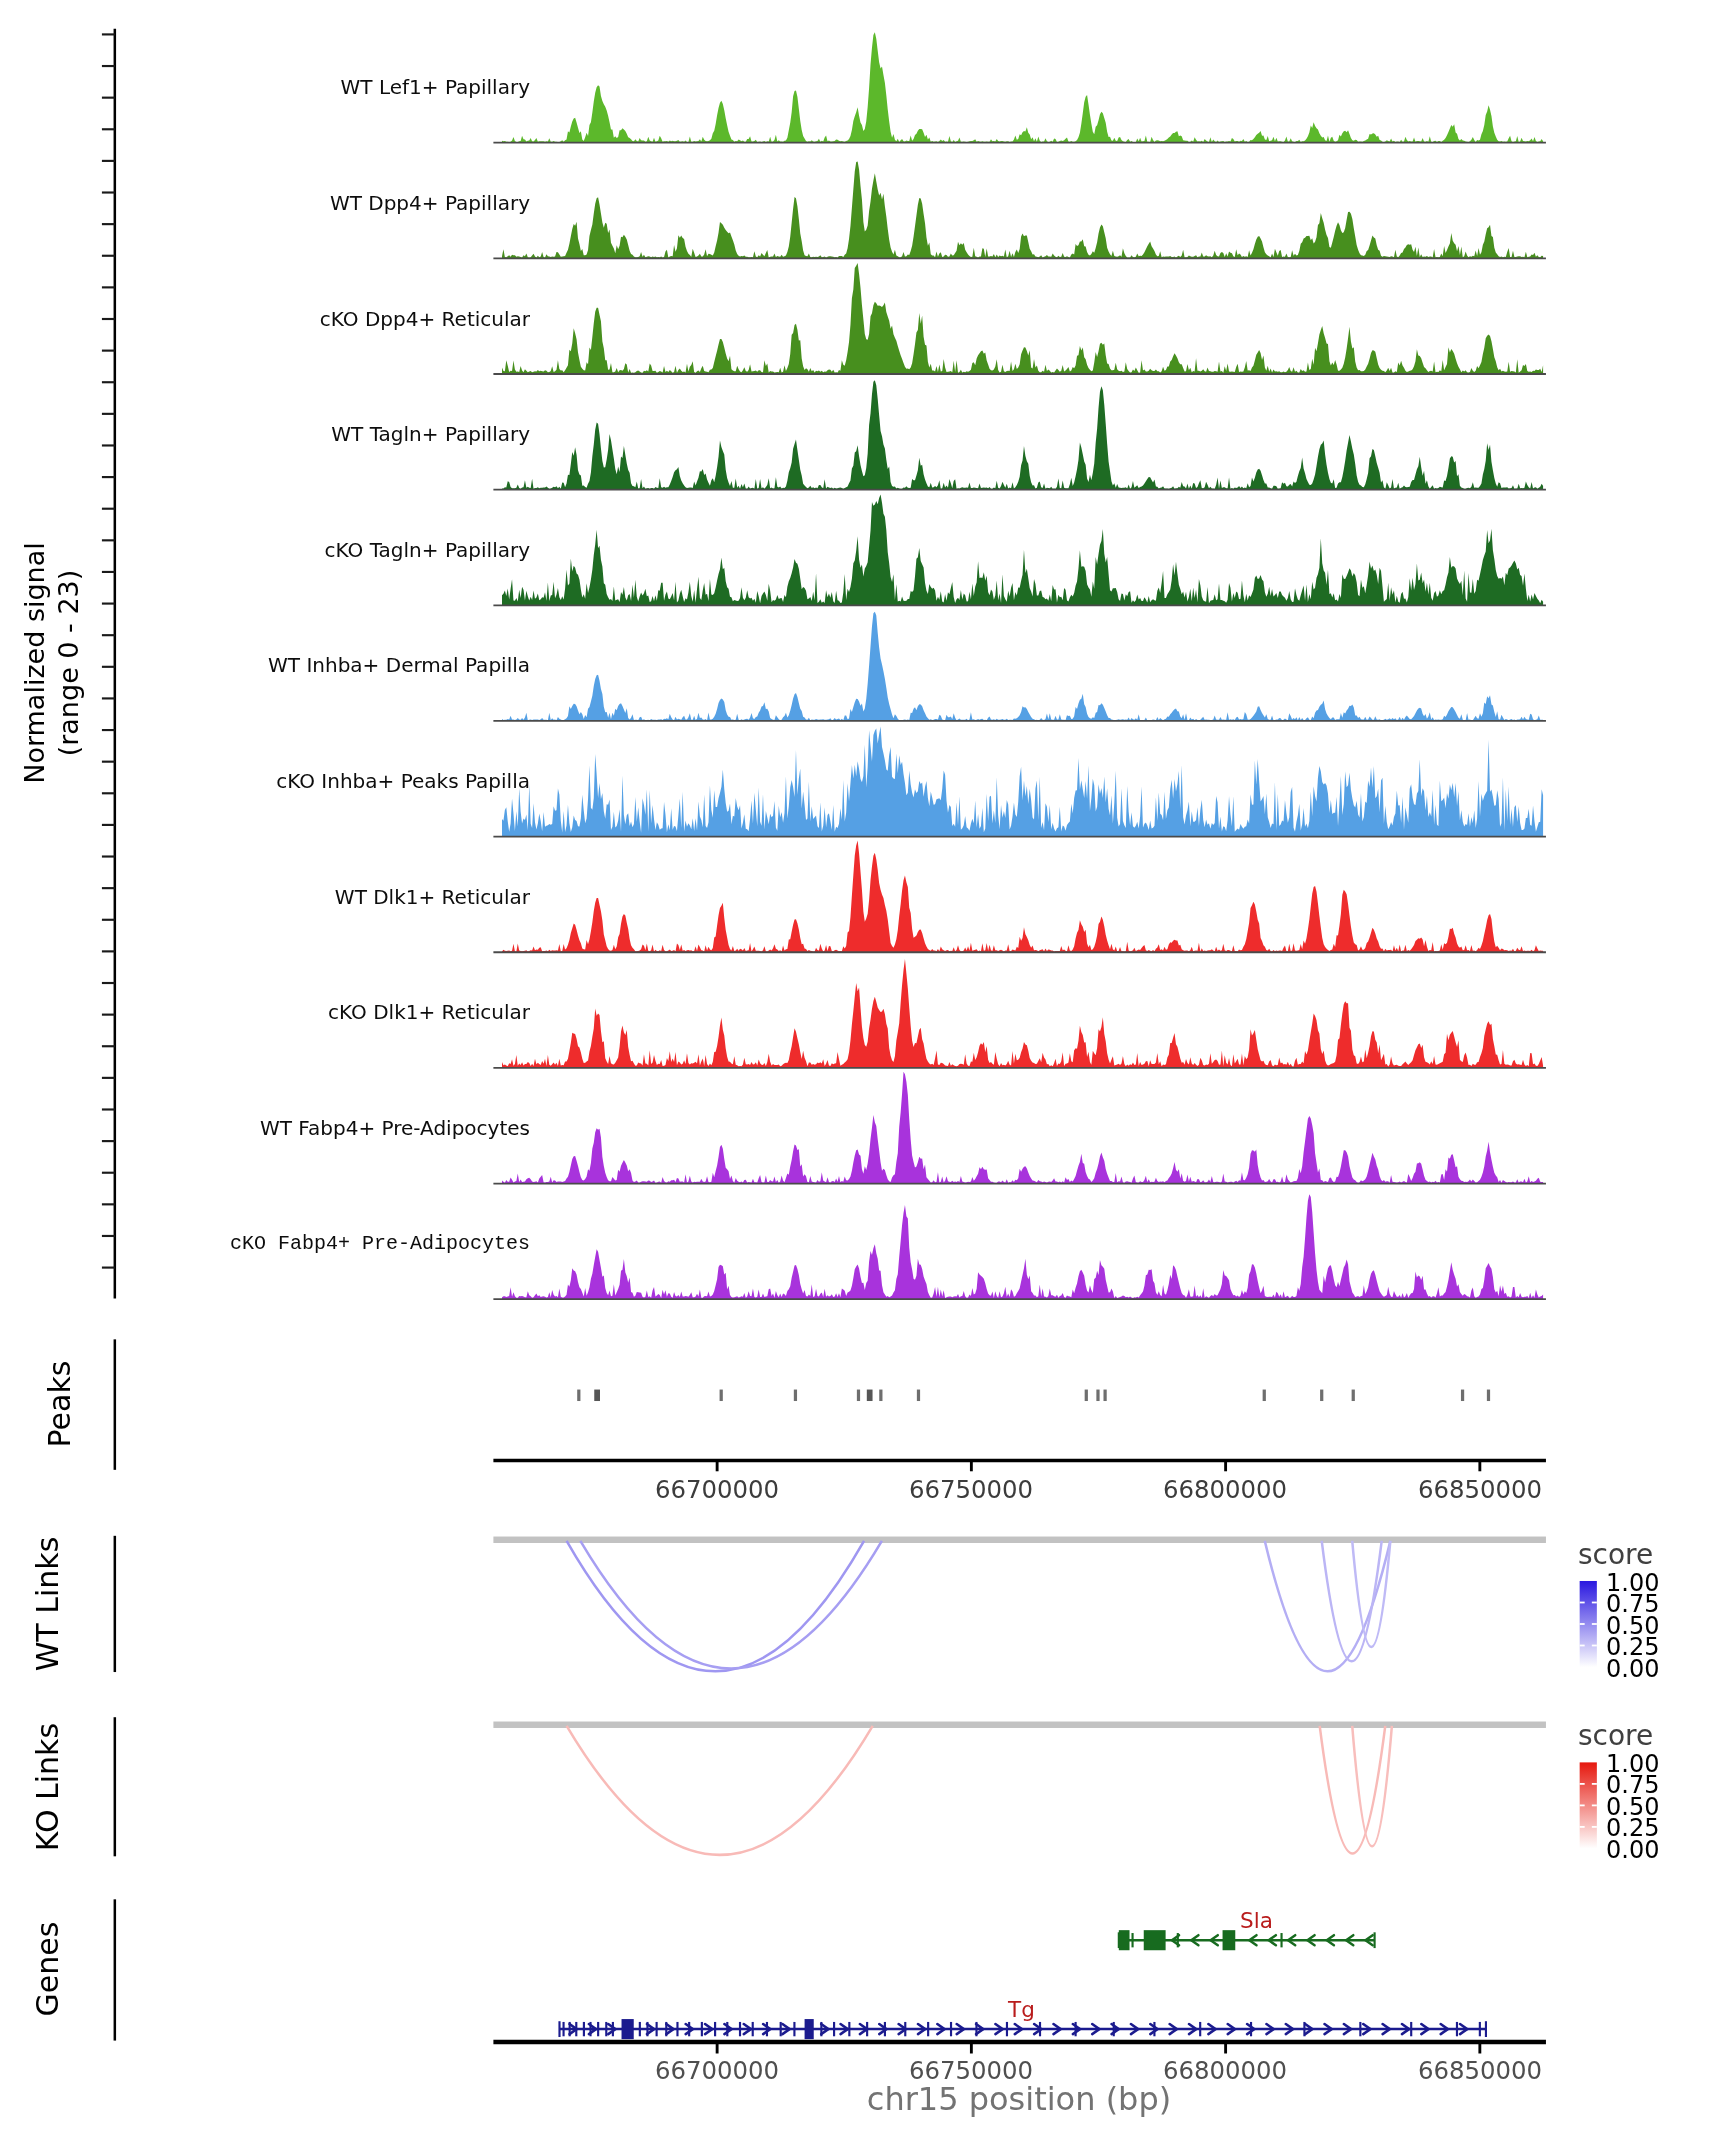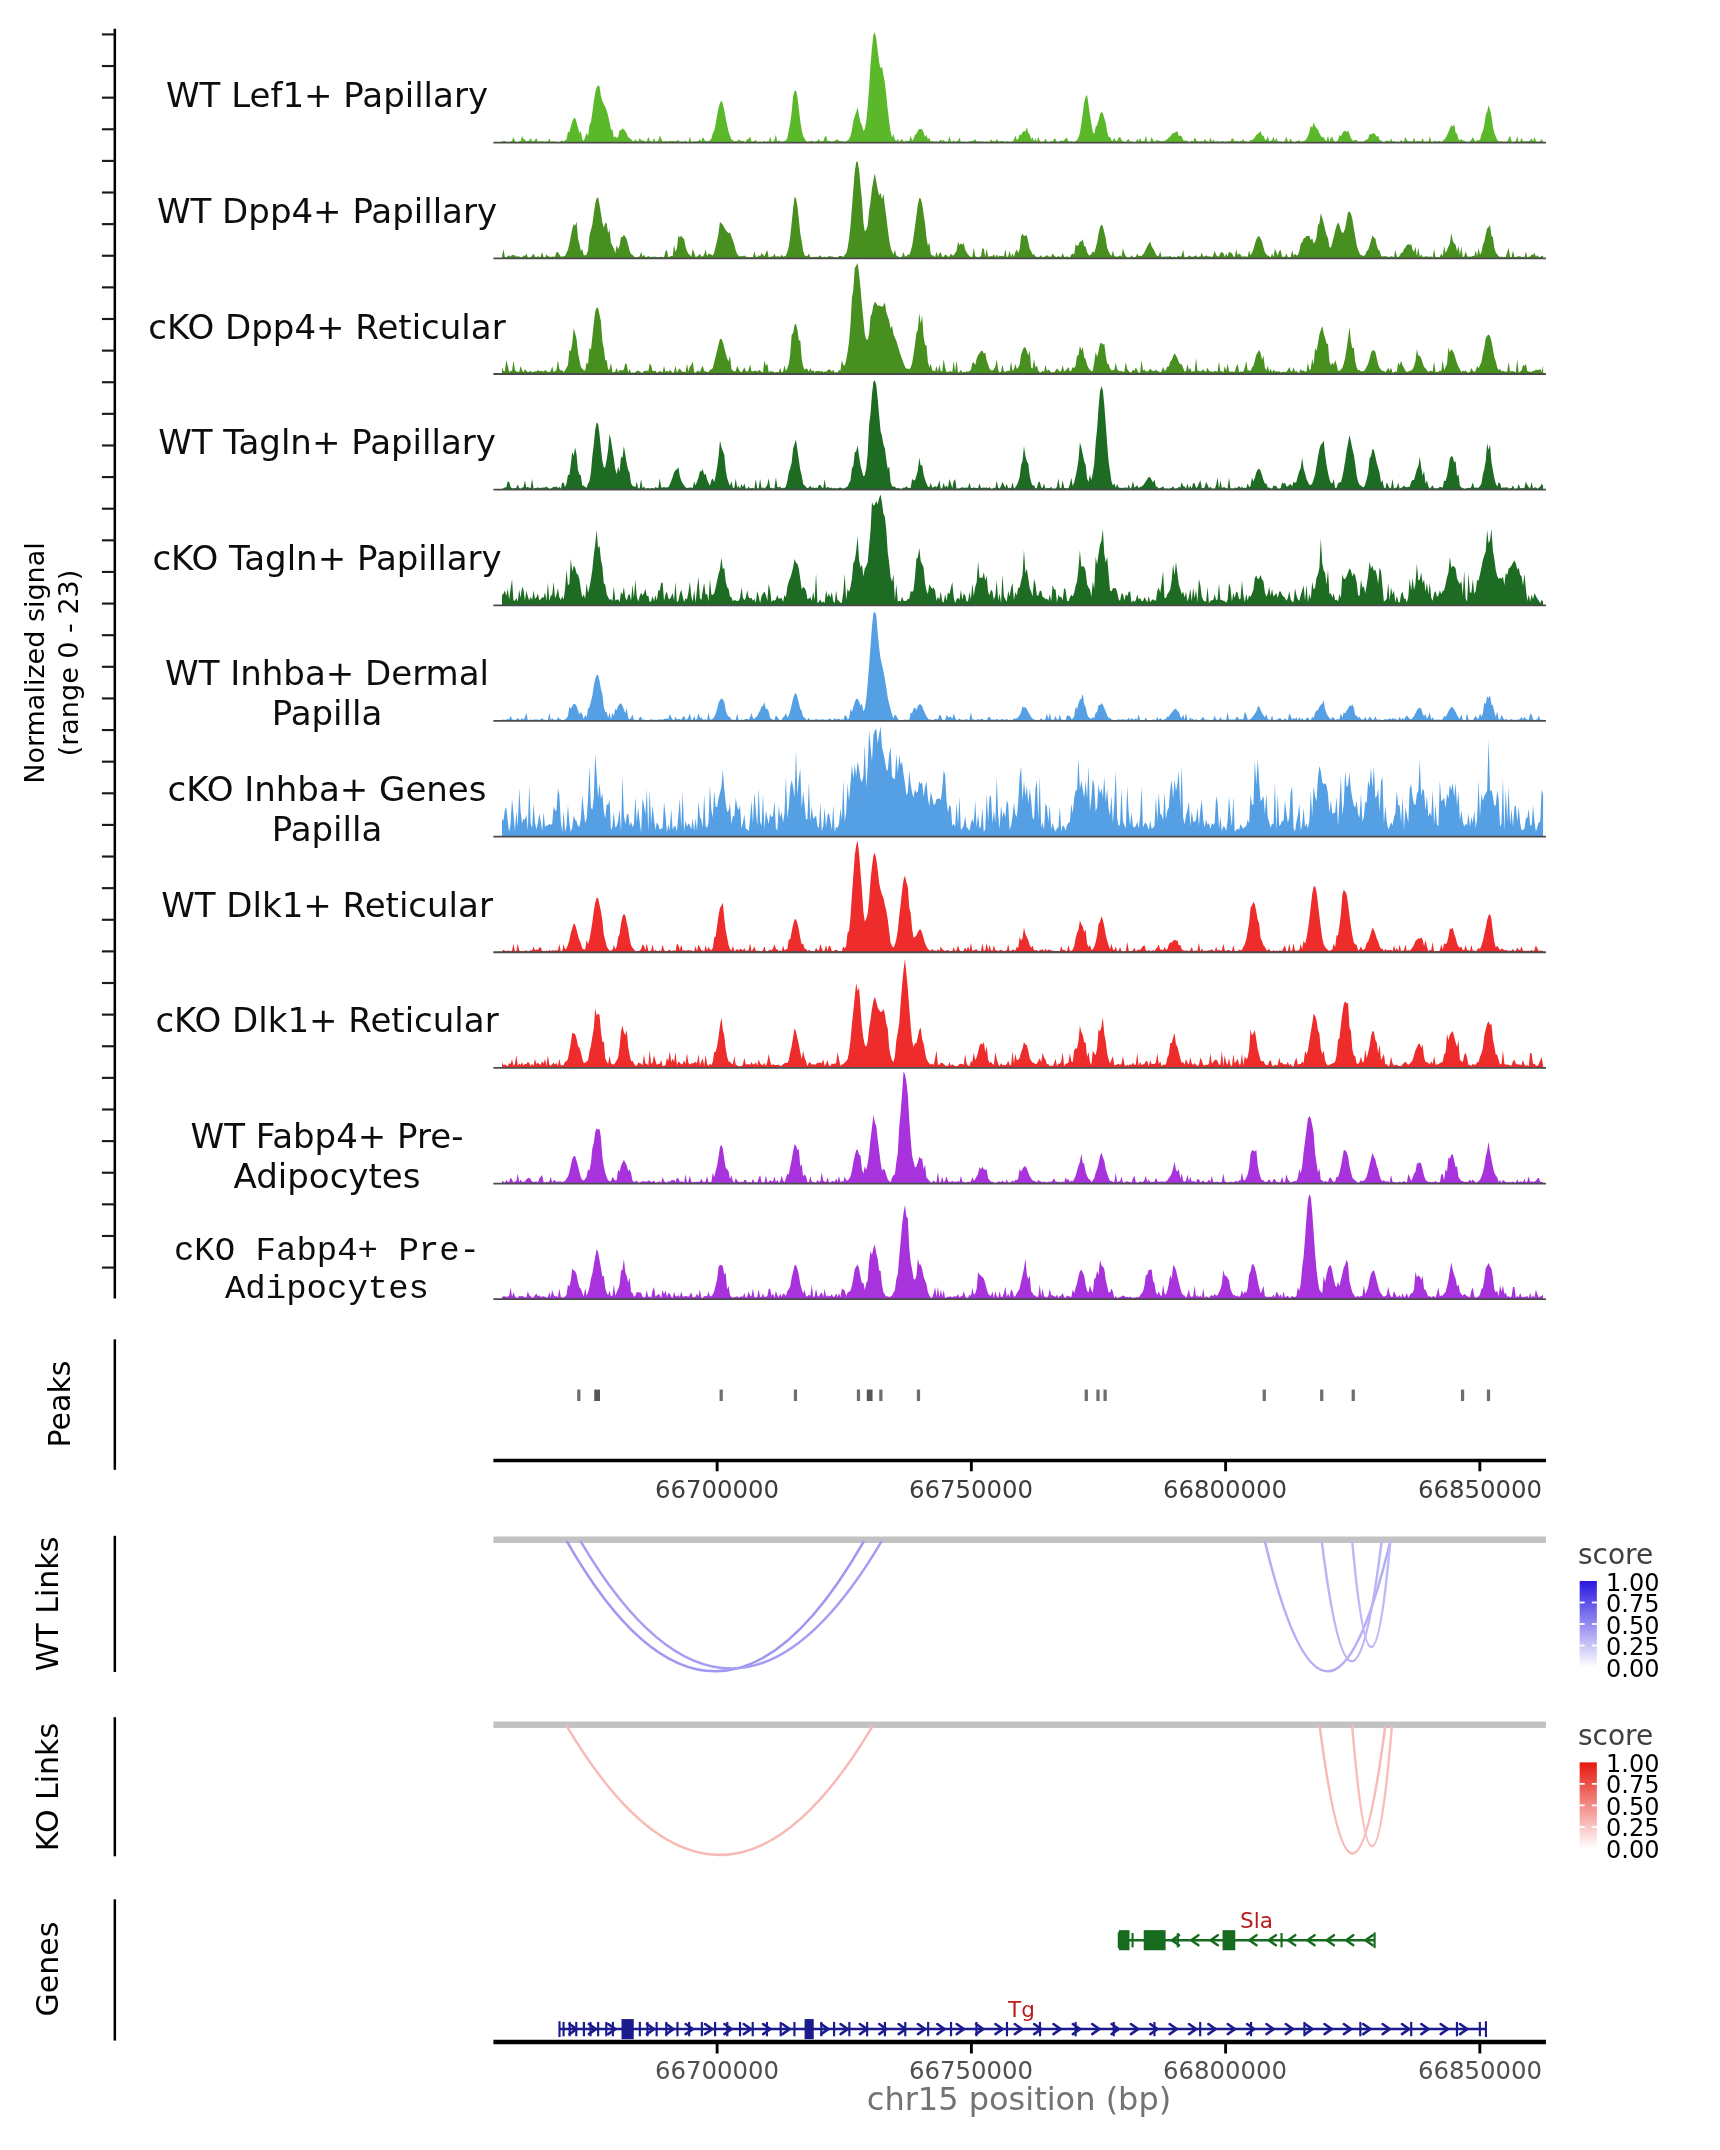--- a/index.html
+++ b/index.html
@@ -2,22 +2,22 @@
 <html style="font-size:11.5px"><head>
 <meta charset="utf-8">
 <style>
   html,body{margin:0;padding:0;background:#ffffff;}
   .canvas{position:relative;width:1721px;height:2151px;background:#ffffff;
           font-family:"DejaVu Sans", sans-serif;color:#000;overflow:hidden;}
   #gfx{position:absolute;left:0;top:0;}
   .vlabel{position:absolute;transform:translate(-50%,-50%) rotate(-90deg);
           font-size:30px;color:#000;white-space:nowrap;text-align:center;}
   .ylab{font-size:27px;line-height:34px;}
-  .track-label{position:absolute;left:112px;width:430px;text-align:center;
-               font-size:34px;color:#0d0d0d;}
+  .track-label{position:absolute;left:100px;width:430px;text-align:right;
+               font-size:20px;color:#0d0d0d;}
   .tick-top{position:absolute;width:186px;margin-left:-93px;text-align:center;
             font-size:24.4px;color:#3c3c3c;}
   .tick-bottom{position:absolute;width:186px;margin-left:-93px;text-align:center;
             font-size:24.4px;color:#4f4f4f;}
   .score-title{position:absolute;font-size:28px;color:#404040;}
   .legend-tick{position:absolute;font-size:24px;color:#000;}
   .gene-label{position:absolute;text-align:center;font-size:21.5px;color:#b91c1c;
               width:143px;margin-left:-72px;}
   .axis-title{position:absolute;font-size:32px;color:#737373;width:574px;
               margin-left:-287px;text-align:center;}
@@ -320,21 +320,21 @@
   <div class="vlabel" style="left:47px;top:1787px;">KO Links</div>
   <div class="vlabel" style="left:47px;top:1969px;">Genes</div>
 
   <div id="track-labels">
       <div class="track-label" style="top: 75px;">WT Lef1+ Papillary</div>
       <div class="track-label" style="top: 191px;">WT Dpp4+ Papillary</div>
       <div class="track-label" style="top: 307px;">cKO Dpp4+ Reticular</div>
       <div class="track-label" style="top: 422px;">WT Tagln+ Papillary</div>
       <div class="track-label" style="top: 538px;">cKO Tagln+ Papillary</div>
       <div class="track-label" style="top: 653px;">WT Inhba+ Dermal Papilla</div>
-      <div class="track-label" style="top: 769px;">cKO Inhba+ Genes Papilla</div>
+      <div class="track-label" style="top: 769px;">cKO Inhba+ Peaks Papilla</div>
       <div class="track-label" style="top: 885px;">WT Dlk1+ Reticular</div>
       <div class="track-label" style="top: 1000px;">cKO Dlk1+ Reticular</div>
       <div class="track-label" style="top: 1116px;">WT Fabp4+ Pre-Adipocytes</div>
       <div class="track-label" style="top: 1232px; font-family: Liberation Mono, monospace;">cKO Fabp4+ Pre-Adipocytes</div>
     </div>
   <div id="ticks-top">
       <div class="tick-top" style="left: 717px; top: 1475px;">66700000</div>
       <div class="tick-top" style="left: 971px; top: 1475px;">66750000</div>
       <div class="tick-top" style="left: 1225px; top: 1475px;">66800000</div>
       <div class="tick-top" style="left: 1480px; top: 1475px;">66850000</div>

